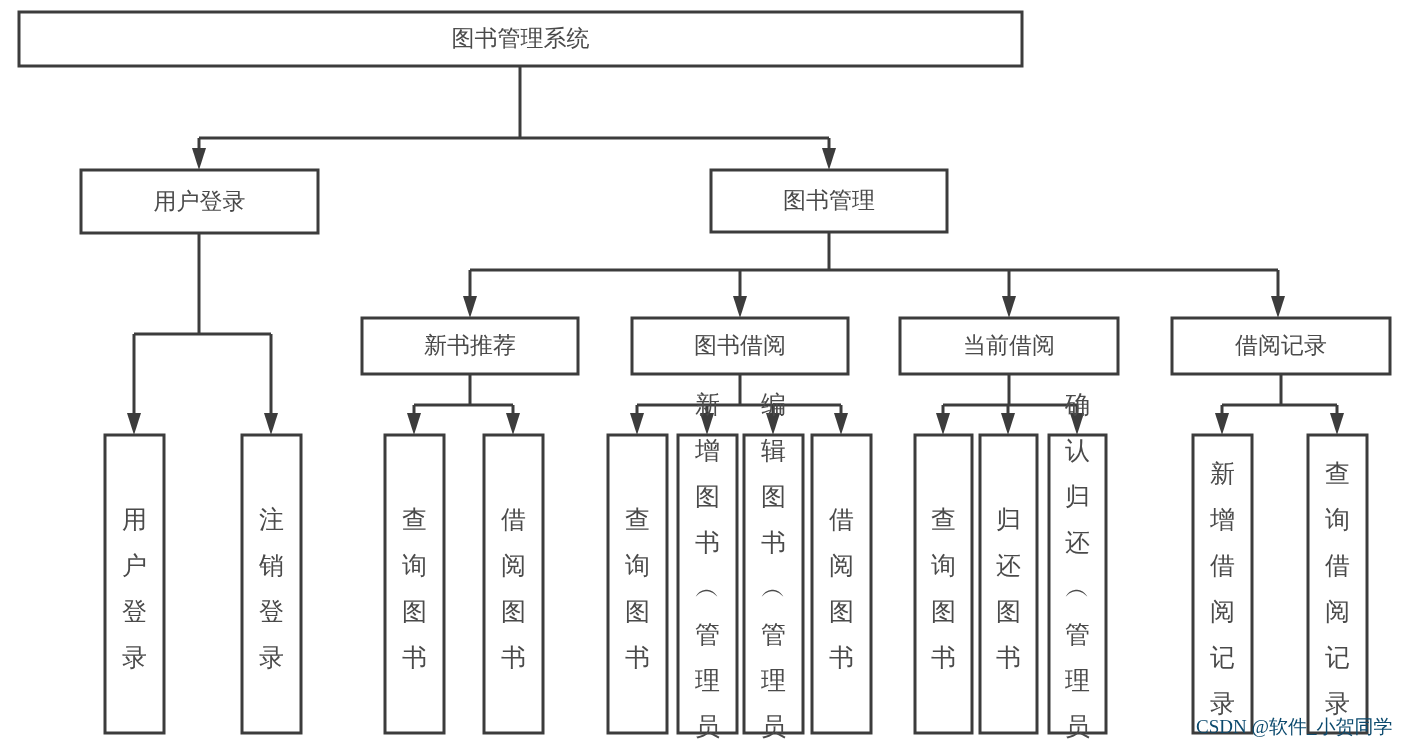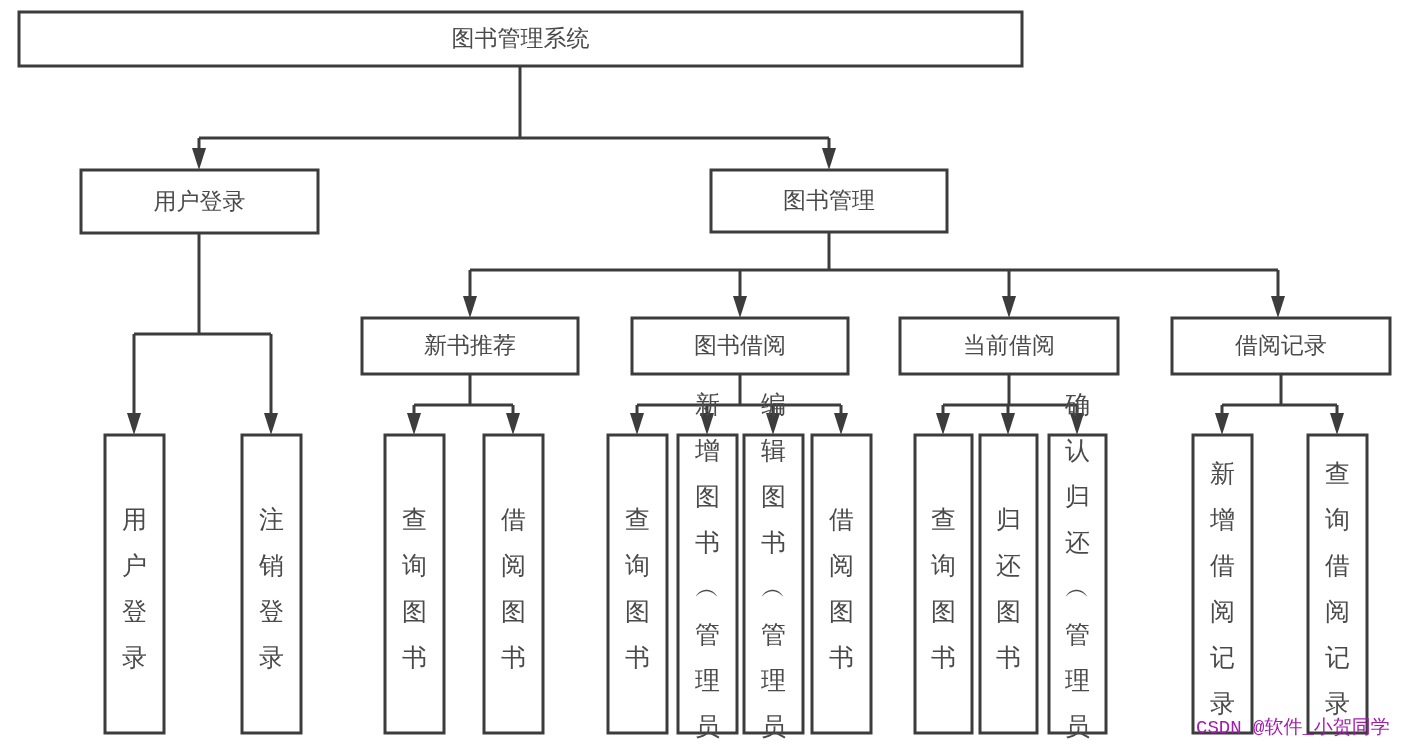--- a/index.html
+++ b/index.html
@@ -23,23 +23,23 @@
     dominant-baseline:middle;
   }
   .leaf-label{
     fill:#4a4a4a;
     font-family:"Liberation Sans","DejaVu Sans",sans-serif;
     font-size:25px;
     text-anchor:middle;
   }
   .watermark{
     position:absolute;
-    color:#a21caf;
+    color:#0c4a6e;
     font-size:19px;
-    font-family:Liberation Mono, monospace;
+    font-family:Liberation Serif, serif;
     white-space:nowrap;
     left:1196px;top:714px;
   }
 </style>
 </head>
 <body>
 
 <svg id="diagram" viewBox="0 0 1405 747" xmlns="http://www.w3.org/2000/svg">
   <g id="connectors-layer">
       <line x1="520" y1="66" x2="520" y2="138" class="connector"></line>

